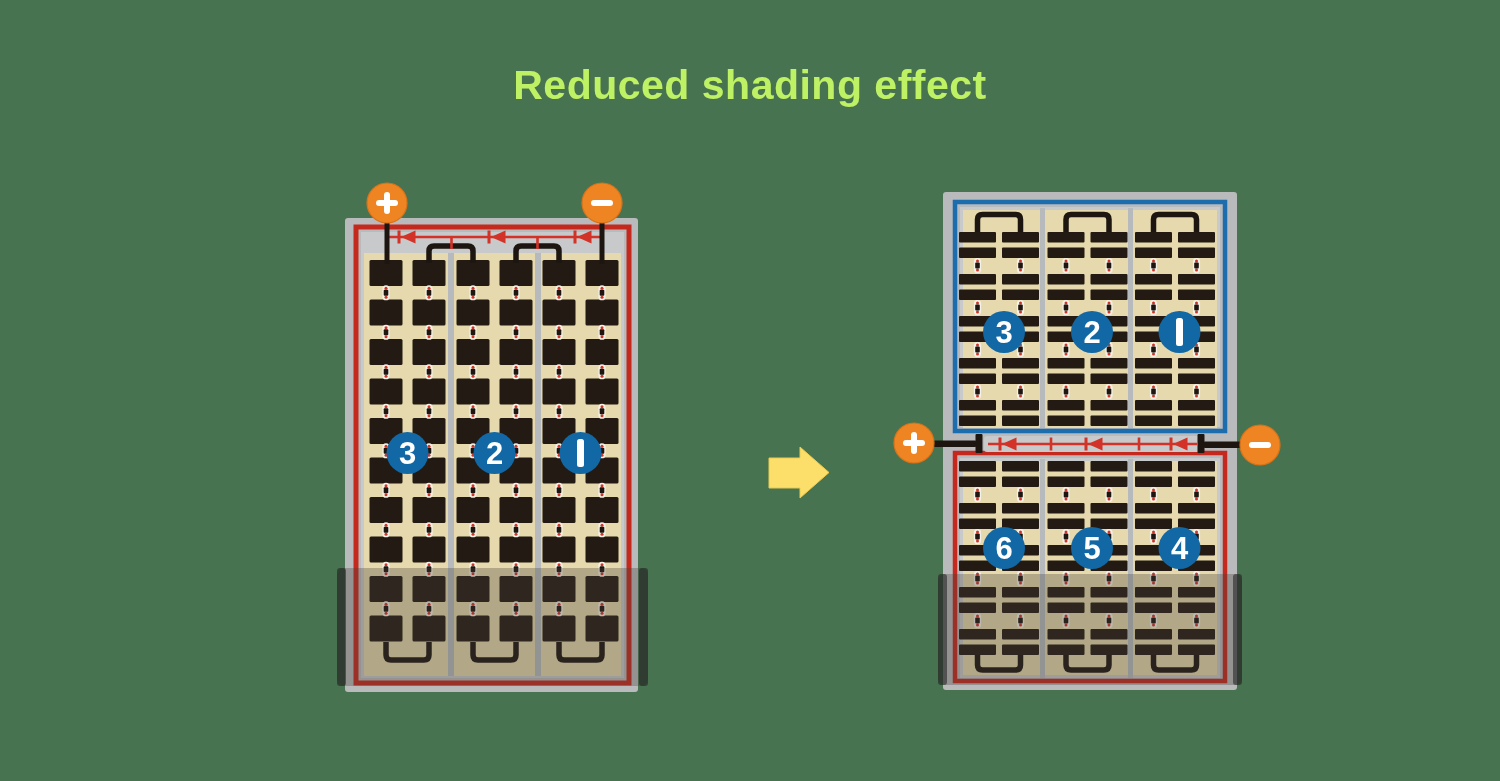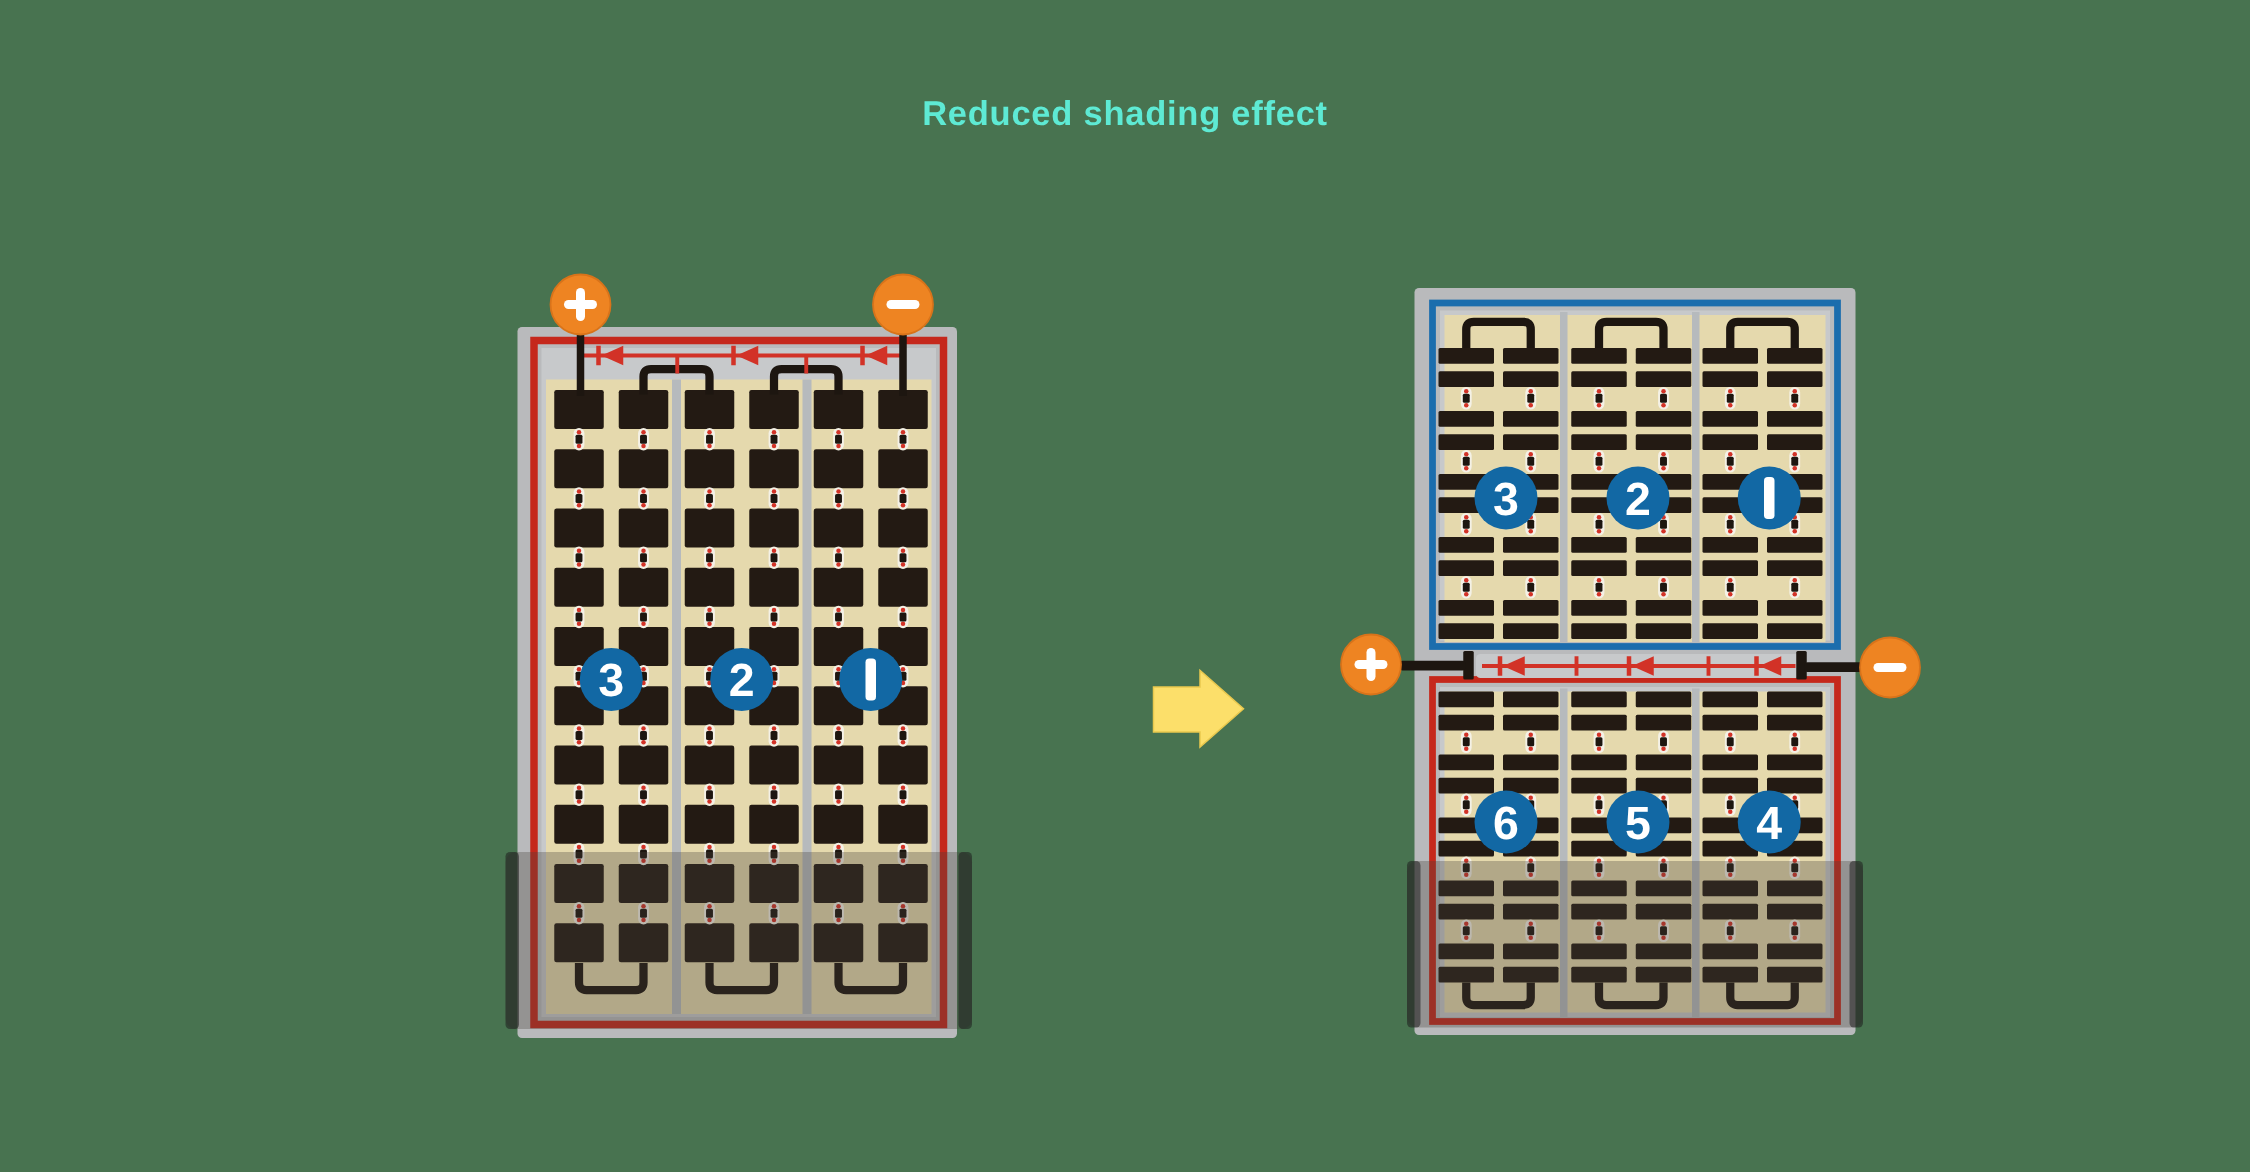--- a/index.html
+++ b/index.html
@@ -2,21 +2,21 @@
 <html><head>
 <meta charset="utf-8">
 <style>
   html,body{margin:0;padding:0;background:#487350;}
   .canvas{
     position:relative;width:1500px;height:781px;background:#487350;
     overflow:hidden;font-family:"Liberation Sans",sans-serif;
   }
   .title{
     position:absolute;top:62px;left:0;width:100%;text-align:center;
-    color:#5eead4;font-size:23px;font-weight:bold;letter-spacing:.5px;
+    color:#bef264;font-size:41px;font-weight:bold;letter-spacing:.5px;
   }
   svg{position:absolute;top:0;left:0;}
 </style>
 </head>
 <body>
 
 <div class="canvas">
   <div class="title">Reduced shading effect</div>
   <svg id="scene" width="1500" height="781" viewBox="0 0 1500 781">
       <g>

